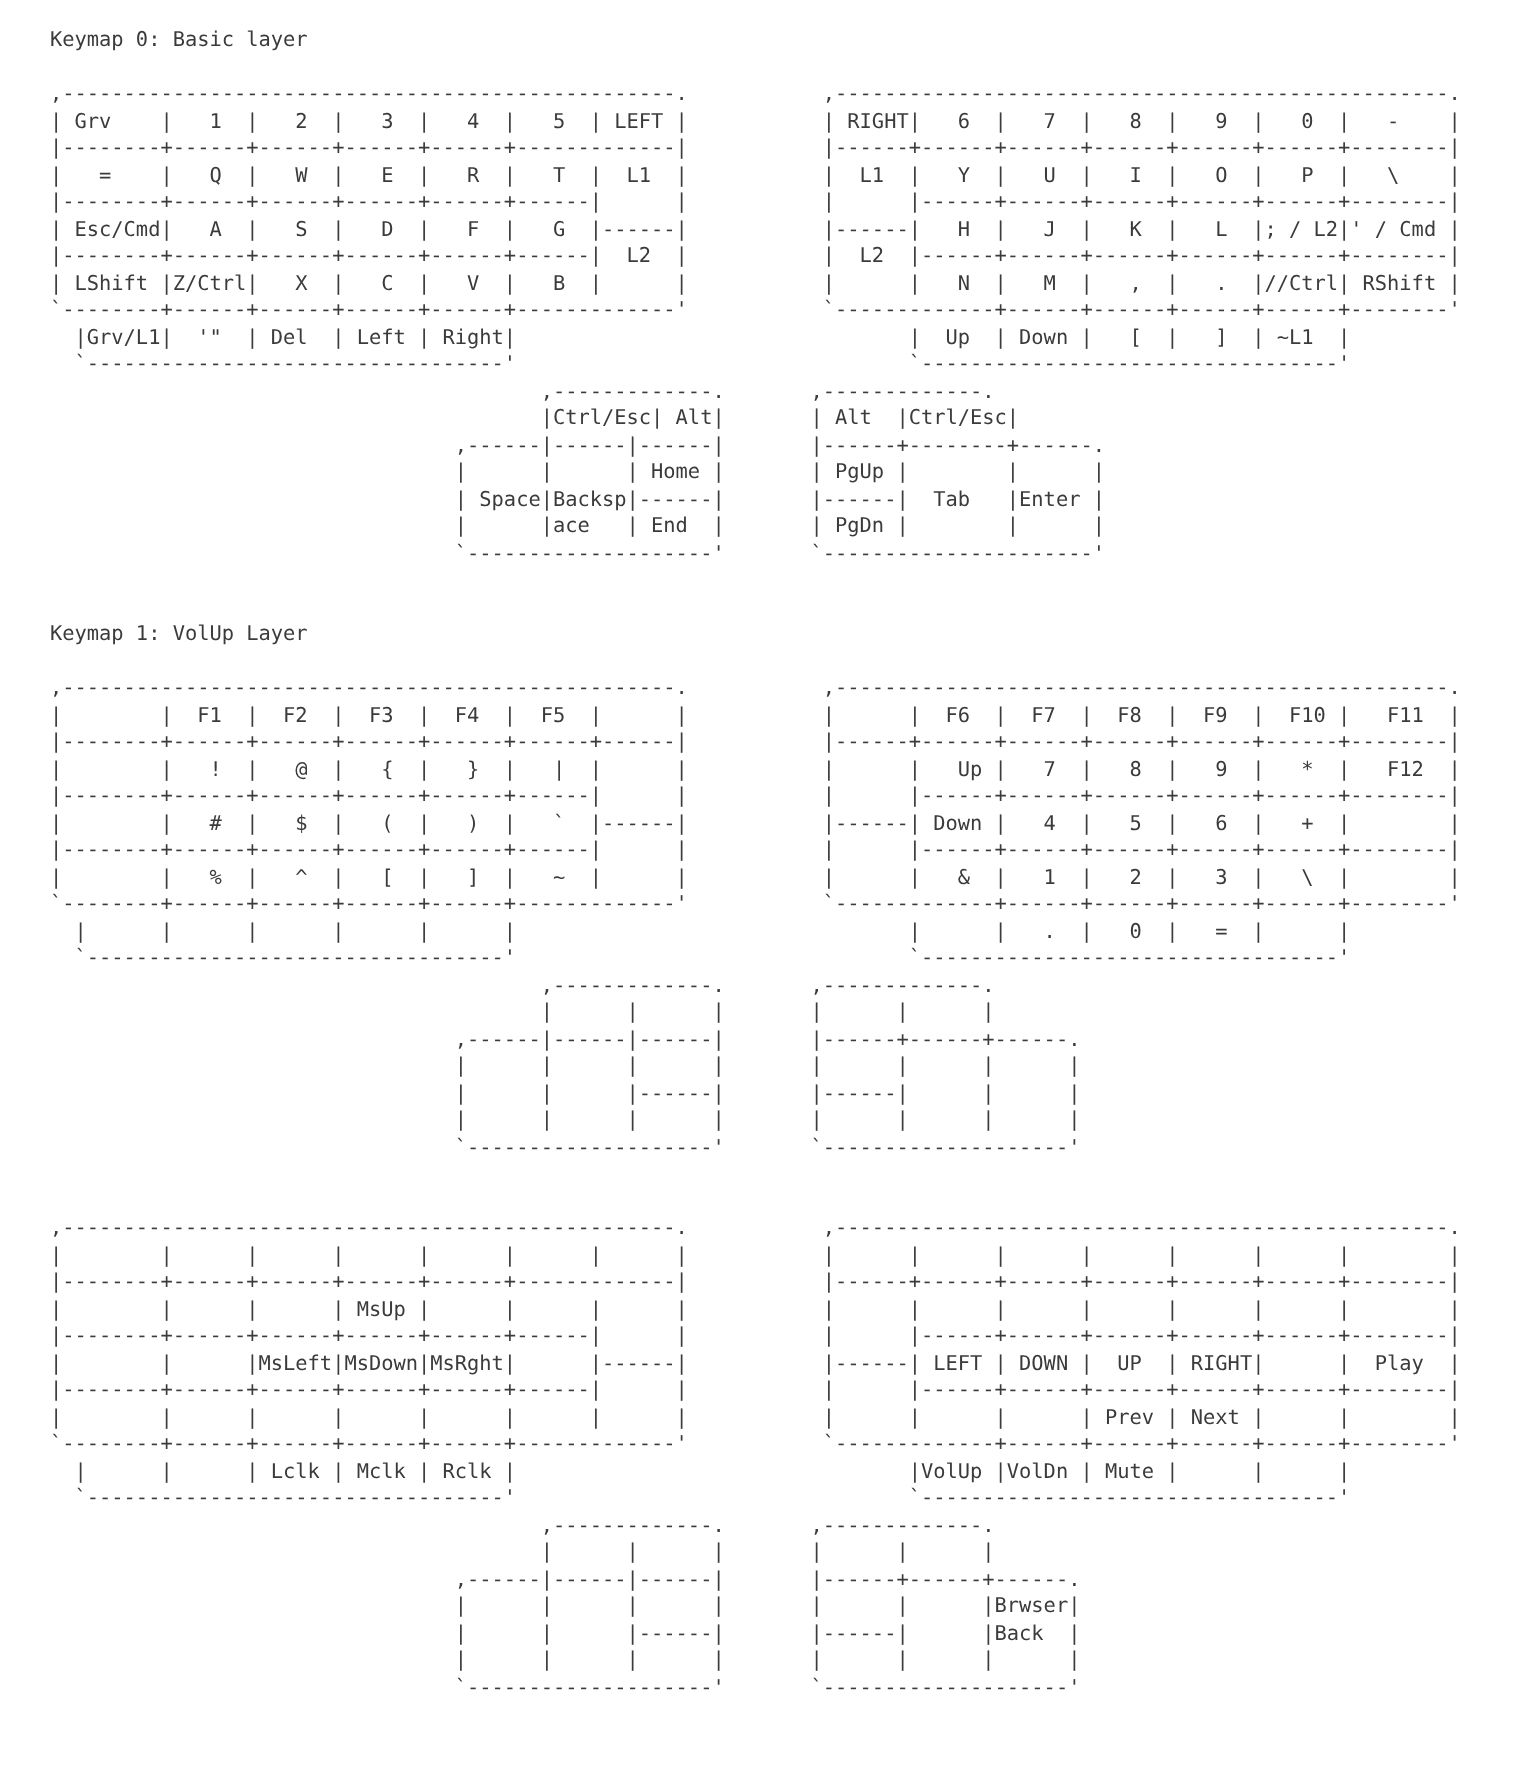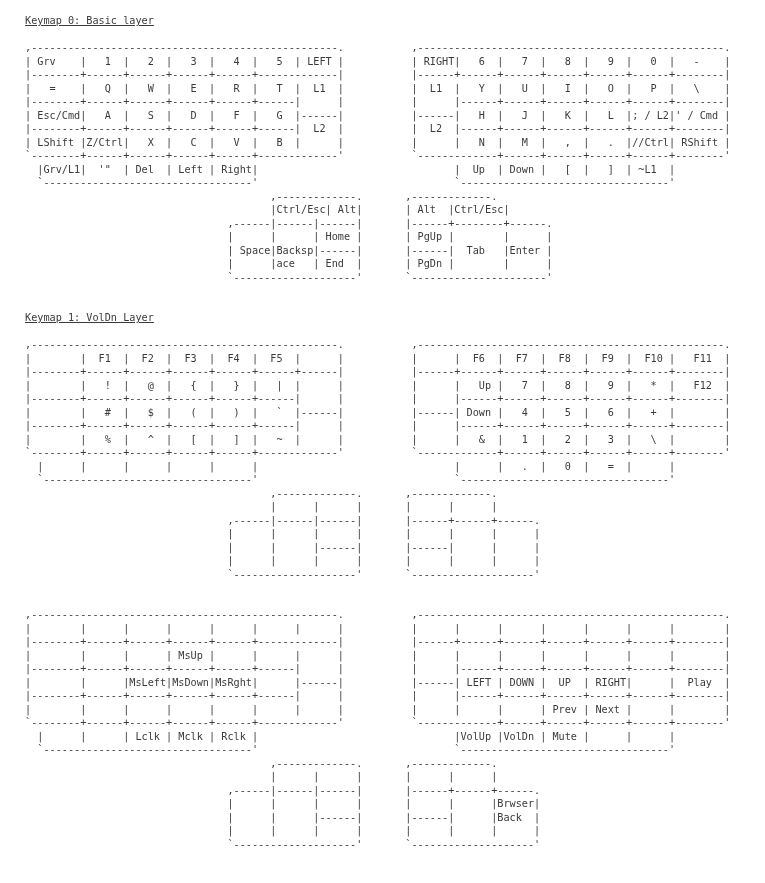--- a/index.html
+++ b/index.html
@@ -17,21 +17,20 @@
     font-size: 10.2px;
     line-height: 13.5px;
     color: #3b3b3b;
   }
   .keymap-section {
     margin: 0 0 27px 0;
   }
   .keymap-title {
     margin: 0 0 13.5px 0;
     white-space: pre;
-    text-decoration: underline;
   }
   pre.keymap-art {
     margin: 0;
     padding: 0;
     font: inherit;
     color: inherit;
     white-space: pre;
   }
 </style>
 </head>
@@ -55,21 +54,21 @@
                                         ,-------------.       ,-------------.
                                         |Ctrl/Esc| Alt|       | Alt  |Ctrl/Esc|
                                  ,------|------|------|       |------+--------+------.
                                  |      |      | Home |       | PgUp |        |      |
                                  | Space|Backsp|------|       |------|  Tab   |Enter |
                                  |      |ace   | End  |       | PgDn |        |      |
                                  `--------------------'       `----------------------'</pre>
   </section>
 
   <section class="keymap-section">
-    <div class="keymap-title">Keymap 1: VolDn Layer</div>
+    <div class="keymap-title">Keymap 1: VolUp Layer</div>
     <pre class="keymap-art">,--------------------------------------------------.           ,--------------------------------------------------.
 |        |  F1  |  F2  |  F3  |  F4  |  F5  |      |           |      |  F6  |  F7  |  F8  |  F9  |  F10 |   F11  |
 |--------+------+------+------+------+------+------|           |------+------+------+------+------+------+--------|
 |        |   !  |   @  |   {  |   }  |   |  |      |           |      |   Up |   7  |   8  |   9  |   *  |   F12  |
 |--------+------+------+------+------+------|      |           |      |------+------+------+------+------+--------|
 |        |   #  |   $  |   (  |   )  |   `  |------|           |------| Down |   4  |   5  |   6  |   +  |        |
 |--------+------+------+------+------+------|      |           |      |------+------+------+------+------+--------|
 |        |   %  |   ^  |   [  |   ]  |   ~  |      |           |      |   &amp;  |   1  |   2  |   3  |   \  |        |
 `--------+------+------+------+------+-------------'           `-------------+------+------+------+------+--------'
   |      |      |      |      |      |                                |      |   .  |   0  |   =  |      |

